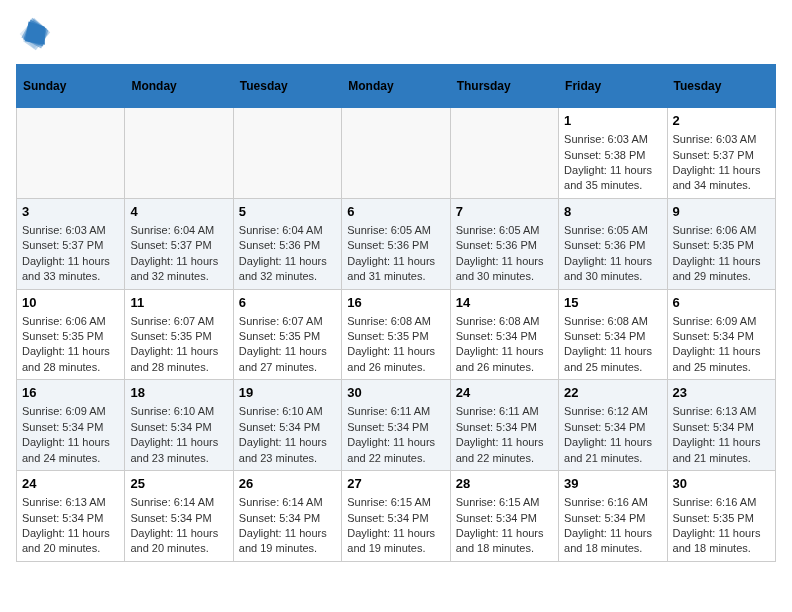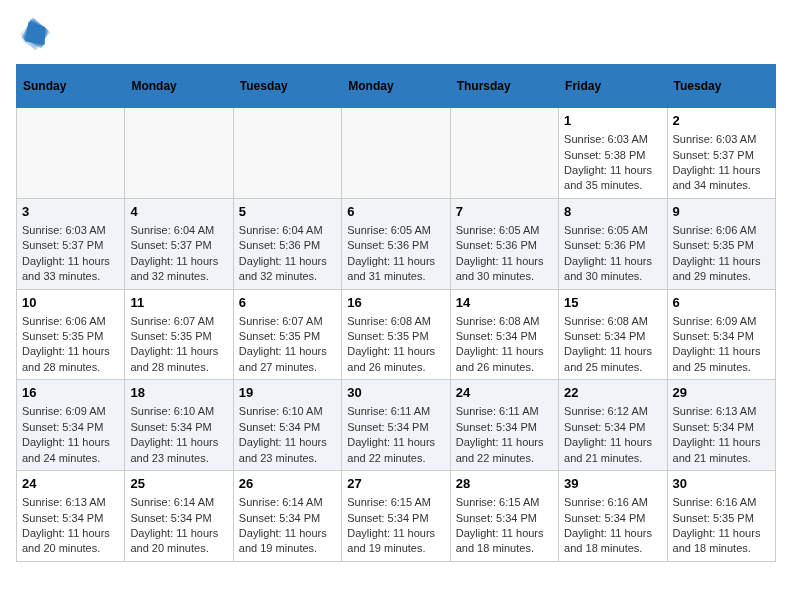--- a/index.html
+++ b/index.html
@@ -214,21 +214,21 @@
         </td>
         <td>
           <span class="day-num">24</span>
           <div class="day-info">Sunrise: 6:11 AM<br>Sunset: 5:34 PM<br>Daylight: 11 hours and 22 minutes.</div>
         </td>
         <td>
           <span class="day-num">22</span>
           <div class="day-info">Sunrise: 6:12 AM<br>Sunset: 5:34 PM<br>Daylight: 11 hours and 21 minutes.</div>
         </td>
         <td>
-          <span class="day-num">29</span>
+          <span class="day-num">23</span>
           <div class="day-info">Sunrise: 6:13 AM<br>Sunset: 5:34 PM<br>Daylight: 11 hours and 21 minutes.</div>
         </td>
       </tr>
       <tr>
         <td>
           <span class="day-num">24</span>
           <div class="day-info">Sunrise: 6:13 AM<br>Sunset: 5:34 PM<br>Daylight: 11 hours and 20 minutes.</div>
         </td>
         <td>
           <span class="day-num">25</span>

